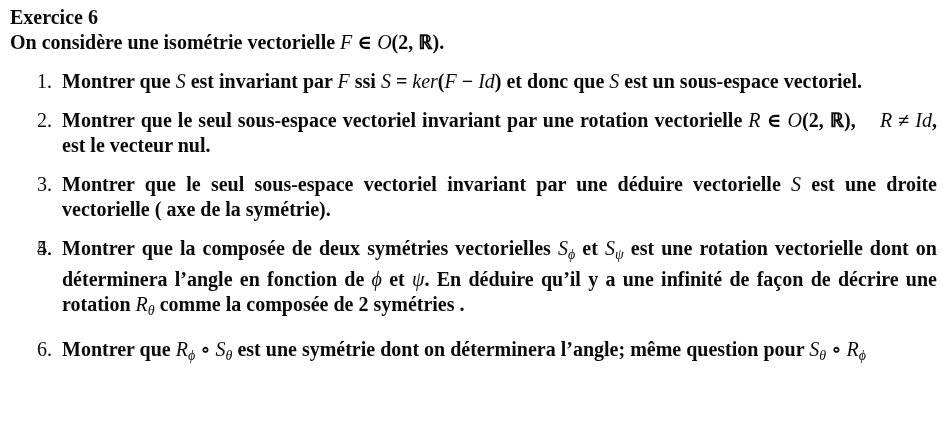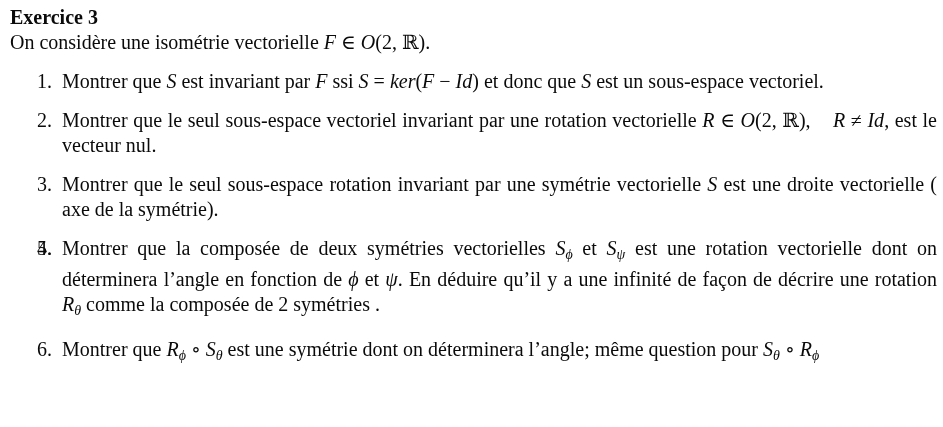--- a/index.html
+++ b/index.html
@@ -50,29 +50,30 @@
     font-style: italic;
   }
   .msub {
     font-style: italic;
     font-size: 70%;
     vertical-align: -0.3em;
     letter-spacing: 0;
   }
   .pt {
     font-style: normal;
+    font-weight: bold;
   }
 </style>
 </head>
 <body>
 
 <div class="doc">
-  <h1 class="title">Exercice 3</h1>
+  <h1 class="title">Exercice 6</h1>
   <p class="intro"><span class="pt">On considère une isométrie vectorielle </span><span class="mi">F</span><span class="pt"> ∈ </span><span class="mi">O</span><span class="pt">(2, ℝ).</span></p>
   <div class="items">
       <div class="item"><span class="num">1.</span><span><span class="pt">Montrer que </span><span class="mi">S</span><span class="pt"> est invariant par </span><span class="mi">F</span><span class="pt"> ssi </span><span class="mi">S</span><span class="pt"> = </span><span class="mi">ker</span><span class="pt">(</span><span class="mi">F</span><span class="pt"> − </span><span class="mi">Id</span><span class="pt">) et donc que </span><span class="mi">S</span><span class="pt"> est un sous-espace vectoriel.</span></span></div>
       <div class="item"><span class="num">2.</span><span><span class="pt">Montrer que le seul sous-espace vectoriel invariant par une rotation vectorielle </span><span class="mi">R</span><span class="pt"> ∈ </span><span class="mi">O</span><span class="pt">(2, ℝ),&nbsp;&nbsp;&nbsp; </span><span class="mi">R</span><span class="pt"> ≠ </span><span class="mi">Id</span><span class="pt">, est le vecteur nul.</span></span></div>
-      <div class="item"><span class="num">3.</span><span><span class="pt">Montrer que le seul sous-espace rotation invariant par une symétrie vectorielle </span><span class="mi">S</span><span class="pt"> est une droite vectorielle ( axe de la symétrie).</span></span></div>
+      <div class="item"><span class="num">3.</span><span><span class="pt">Montrer que le seul sous-espace vectoriel invariant par une déduire vectorielle </span><span class="mi">S</span><span class="pt"> est une droite vectorielle ( axe de la symétrie).</span></span></div>
       <div class="item"><span class="num">4.</span></div>
       <div class="item"><span class="num">5.</span><span><span class="pt">Montrer que la composée de deux symétries vectorielles </span><span class="mi">S</span><span class="msub">ϕ</span><span class="pt"> et </span><span class="mi">S</span><span class="msub">ψ</span><span class="pt"> est une rotation vectorielle dont on déterminera l’angle en fonction de </span><span class="mi">ϕ</span><span class="pt"> et </span><span class="mi">ψ</span><span class="pt">. En déduire qu’il y a une infinité de façon de décrire une rotation </span><span class="mi">R</span><span class="msub">θ</span><span class="pt"> comme la composée de 2 symétries .</span></span></div>
       <div class="item"><span class="num">6.</span><span><span class="pt">Montrer que </span><span class="mi">R</span><span class="msub">ϕ</span><span class="pt"> ∘ </span><span class="mi">S</span><span class="msub">θ</span><span class="pt"> est une symétrie dont on déterminera l’angle; même question pour </span><span class="mi">S</span><span class="msub">θ</span><span class="pt"> ∘ </span><span class="mi">R</span><span class="msub">ϕ</span></span></div>
     </div>
 </div>
 
 </body></html>

